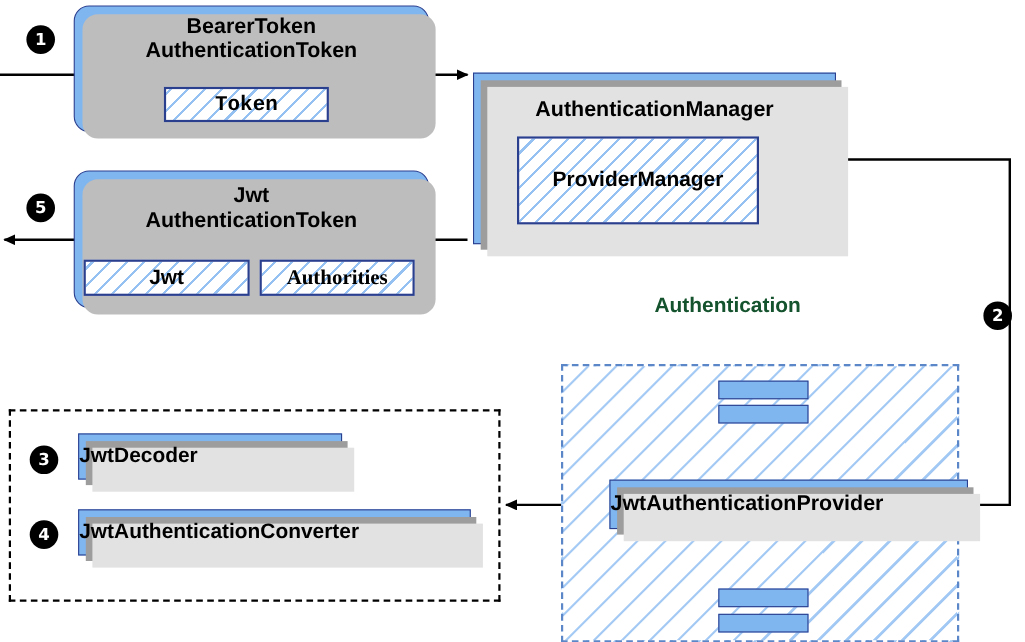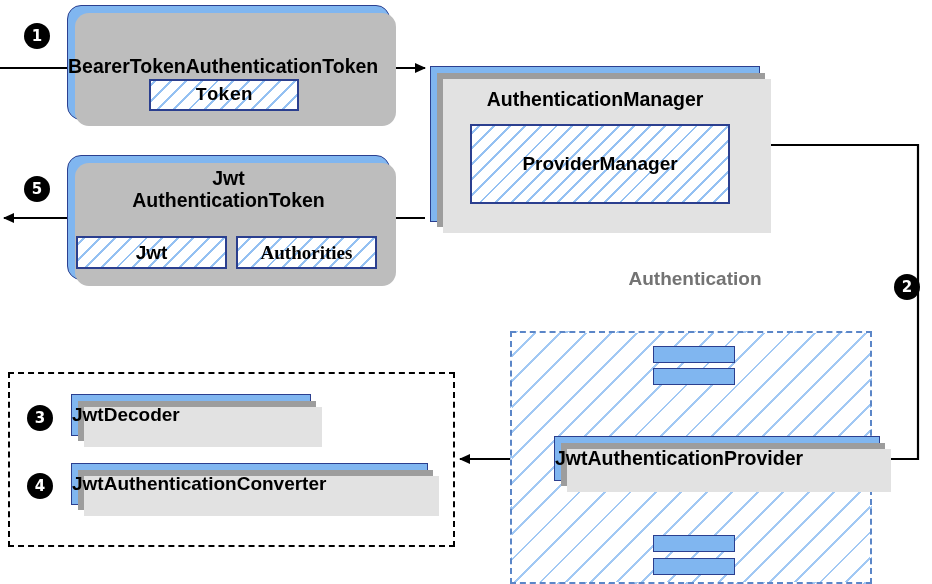--- a/index.html
+++ b/index.html
@@ -130,22 +130,22 @@
     position:absolute;
     box-sizing:border-box;
     background:#80b6f0;
     border:1.6px solid #2b3f8f;
     z-index:3;
   }
 
   .caption{
     position:absolute;
     font-weight:bold;
-    text-align:center;
-    color:#737373;
+    text-align:left;
+    color:#14532d;
     line-height:1.15;
     z-index:3;
   }
 
   
   .t20{font-size:19.5px;}
   .t19{font-size:19px;}
 </style>
 </head>
 <body>
@@ -197,30 +197,30 @@
       <line x1="694" y1="490" x2="694" y2="528" stroke="#000" stroke-width="3" marker-start="url(#arrowUp)" marker-end="url(#arrowUp)"></line>
     </g>
   </svg>
 
   <div class="bullet" style="left:25px;top:24px;">1</div>
   <div class="bullet" style="left:895px;top:275px;">2</div>
   <div class="bullet" style="left:28px;top:406px;">3</div>
   <div class="bullet" style="left:28px;top:474px;">4</div>
   <div class="bullet" style="left:25px;top:177px;">5</div>
 
-  <div class="node round shadow-one t20" style="left:67px;top:5px;width:323px;height:115px;flex-direction:row;justify-content:flex-start;padding-top:8px;">
+  <div class="node round shadow-one t20" style="left:67px;top:5px;width:323px;height:115px;flex-direction:column;justify-content:flex-start;padding-top:8px;">
     <div>BearerToken</div>
     <div>AuthenticationToken</div>
   </div>
   <div class="slot t19" style="left:149px;top:79px;width:150px;height:32px;font-family:Liberation Mono, monospace;">Token</div>
 
   <div class="node shadow-two t20" style="left:430px;top:66px;width:330px;height:156px;flex-direction:column;justify-content:flex-start;padding-top:22px;">
     <div>AuthenticationManager</div>
   </div>
-  <div class="slot t19" style="left:470px;top:124px;width:260px;height:80px;">ProviderManager</div>
+  <div class="slot t19" style="left:470px;top:124px;width:220px;height:80px;">ProviderManager</div>
 
   <div class="node round shadow-one t20" style="left:67px;top:155px;width:323px;height:125px;flex-direction:column;justify-content:flex-start;padding-top:12px;">
     <div>Jwt</div>
     <div>AuthenticationToken</div>
   </div>
   <div class="slot t19" style="left:76px;top:236px;width:151px;height:33px;">Jwt</div>
   <div class="slot t19" style="left:236px;top:236px;width:141px;height:33px;font-family:Liberation Serif, serif;">Authorities</div>
 
   <div class="caption t19" style="left:595px;top:268px;width:200px;">
     <div>Authentication</div>

